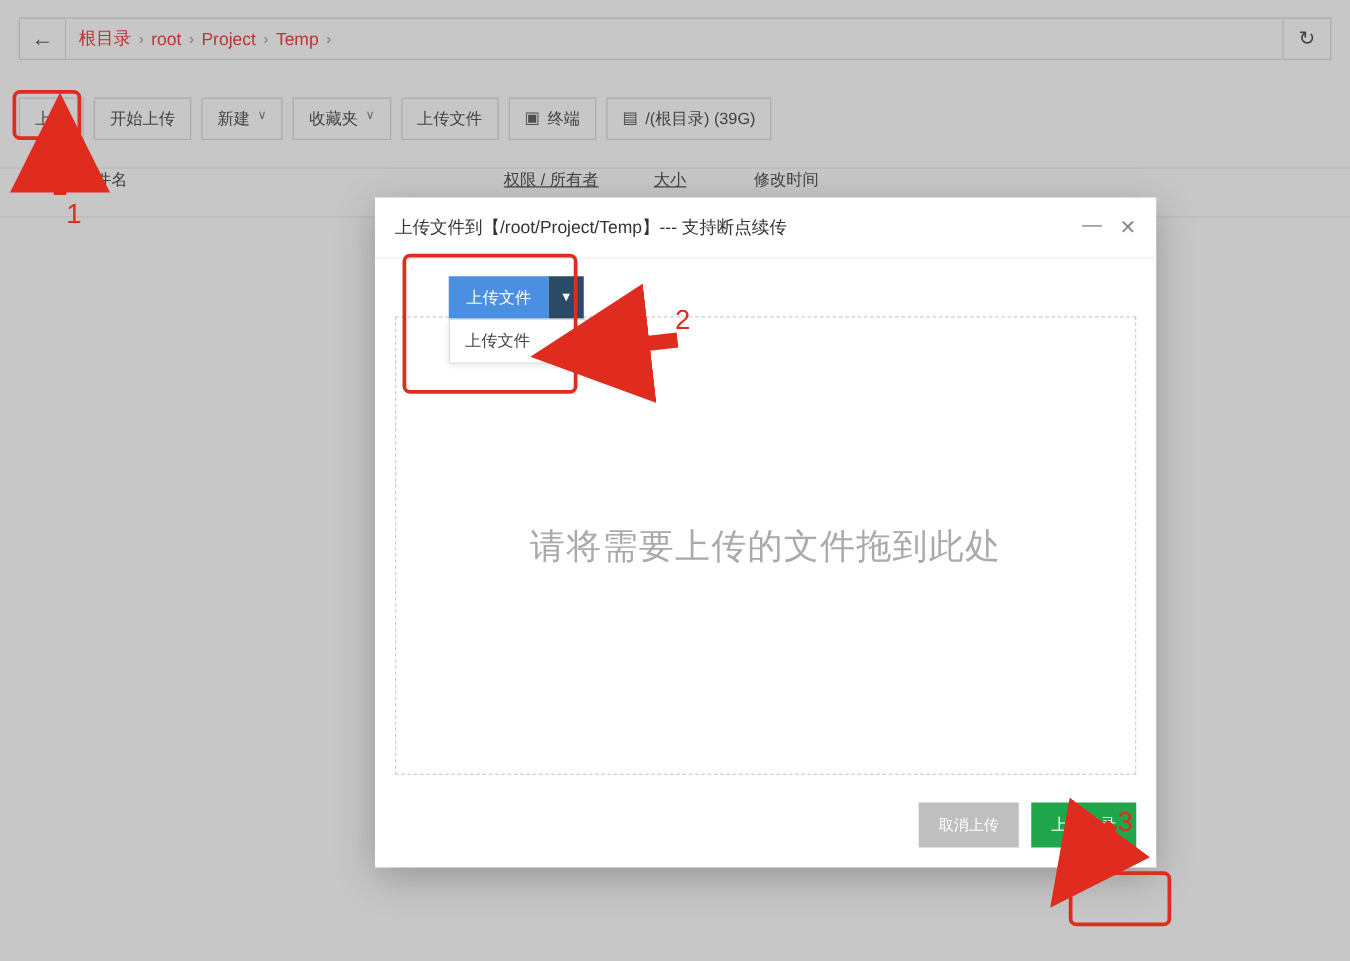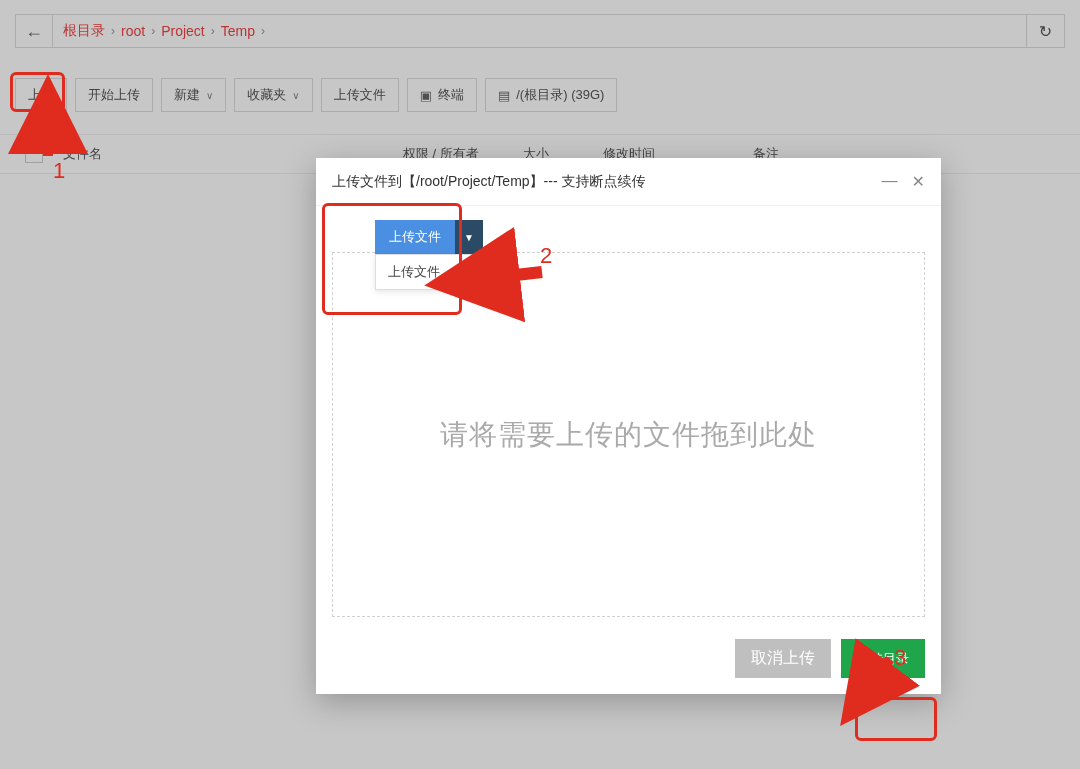--- a/index.html
+++ b/index.html
@@ -11,57 +11,57 @@
   
   .crumb-bar { display: flex; align-items: stretch; margin: 14px 15px 0 15px; height: 34px; }
   .crumb-back { width: 38px; border: 1px solid #ddd; display: flex; align-items: center; justify-content: center; color: #666; font-size: 18px; background: #fff; }
   .crumb-path { flex: 1; border: 1px solid #ddd; border-left: none; display: flex; align-items: center; padding: 0 10px; gap: 6px; color: #555; background: #fff; }
   .crumb-path .seg { color: #ef4444; }
   .crumb-path .sep { color: #999; font-size: 12px; }
   .crumb-refresh { width: 38px; border: 1px solid #ddd; border-left: none; display: flex; align-items: center; justify-content: center; color: #555; font-size: 16px; background: #fff; }
 
   
   .toolbar { display: flex; gap: 8px; margin: 30px 15px 0 15px; }
-  .tbtn { border: 1px solid #ddd; background: #fff; padding: 7px 12px; color: #555; display: inline-flex; align-items: center; gap: 6px; font-size: 13px; }
+  .tbtn { border: 1px solid #ddd; background: #fff; padding: 7px 12px; color: #555; display: inline-flex; gap: 6px; font-size: 13px; }
   .tbtn .caret { font-size: 10px; color: #888; }
   .tbtn .ticon { font-size: 13px; color: #666; }
 
   
-  .thead { display: flex; align-items: center; border-top: 1px solid #eee; border-bottom: 1px solid #eee; margin-top: 22px; height: 40px; padding: 0 15px; color: #555; font-size: 13px; }
+  .thead { display: flex; border-top: 1px solid #eee; border-bottom: 1px solid #eee; margin-top: 22px; height: 40px; padding: 0 15px; color: #555; font-size: 13px; }
   .thead .chk { width: 18px; height: 18px; border: 1px solid #ccc; margin-right: 20px; margin-left: 10px; }
   .thead .col-name { flex: 0 0 340px; }
   .thead .col-perm { flex: 0 0 120px; text-decoration: underline; }
   .thead .col-size { flex: 0 0 80px; text-decoration: underline; }
   .thead .col-mtime { flex: 0 0 150px; }
   .thead .col-note { flex: 1; }
 
   
   .annot { position: absolute; z-index: 100; pointer-events: none; }
   .red-box { border: 3px solid #e02b1f; border-radius: 6px; }
   .red-num { color: #e02b1f; font-size: 22px; font-weight: 500; }
 
   
-  .dialog { position: absolute; z-index: 50; left: 316px; top: 158px; width: 625px; height: 536px; background: #fff; box-shadow: 0 8px 30px rgba(0,0,0,0.25); display: flex; flex-direction: column; }
+  .dialog { position: absolute; z-index: 50; left: 300px; top: 158px; width: 625px; height: 536px; background: #fff; box-shadow: 0 8px 30px rgba(0,0,0,0.25); display: flex; flex-direction: column; }
   .dlg-head { display: flex; align-items: center; justify-content: space-between; padding: 14px 16px; border-bottom: 1px solid #f0f0f0; }
   .dlg-title { font-size: 14px; color: #333; }
   .dlg-close { display: flex; gap: 14px; color: #888; font-size: 16px; }
   .dlg-close span { cursor: default; }
 
   .dlg-body { position: relative; flex: 1; padding: 14px 16px 10px 16px; }
   .dropzone { position: absolute; left: 16px; right: 16px; top: 46px; bottom: 10px; border: 1px dashed #d0d0d0; display: flex; align-items: center; justify-content: center; }
   .dropzone-text { color: #aaa; font-size: 28px; letter-spacing: 1px; }
 
   .upload-split { display: inline-flex; position: relative; z-index: 2; margin-left: 43px; }
   .upload-main { background: #4b8fe3; color: #fff; border: none; padding: 8px 14px; font-size: 13px; }
   .upload-caret { background: #2b4a66; color: #fff; border: none; width: 28px; display: flex; align-items: center; justify-content: center; font-size: 10px; }
   .upload-menu { position: absolute; top: 34px; left: 0; width: 110px; background: #fff; border: 1px solid #ddd; box-shadow: 0 2px 6px rgba(0,0,0,0.1); z-index: 3; }
   .upload-menu div { padding: 8px 12px; font-size: 13px; color: #444; }
 
   .dlg-foot { display: flex; justify-content: flex-end; gap: 10px; padding: 12px 16px 16px 16px; }
-  .btn-cancel { background: #bfbfbf; color: #fff; border: none; padding: 9px 16px; font-size: 16px; }
+  .btn-cancel { background: #bfbfbf; color: #fff; border: none; padding: 9px 16px; font-size: 12px; }
   .btn-start  { background: #1fa54a; color: #fff; border: none; padding: 9px 16px; font-size: 13px; }
 
   
   svg.arrow { position: absolute; overflow: visible; }
 </style>
 </head>
 <body>
 
 <div class="crumb-bar">
   <div class="crumb-back">
@@ -109,21 +109,20 @@
       <span>/(根目录) (39G)</span>
     </div>
 </div>
 
 <div class="thead">
   <div class="chk"></div>
   <div class="col-name">文件名</div>
   <div class="col-perm">权限 / 所有者</div>
   <div class="col-size">大小</div>
   <div class="col-mtime">修改时间</div>
-  <div class="col-note">备注</div>
 </div>
 
 <div class="overlay"></div>
 
 <div class="dialog">
   <div class="dlg-head">
     <div class="dlg-title">上传文件到【/root/Project/Temp】--- 支持断点续传</div>
     <div class="dlg-close">
       <span>—</span>
       <span>✕</span>

